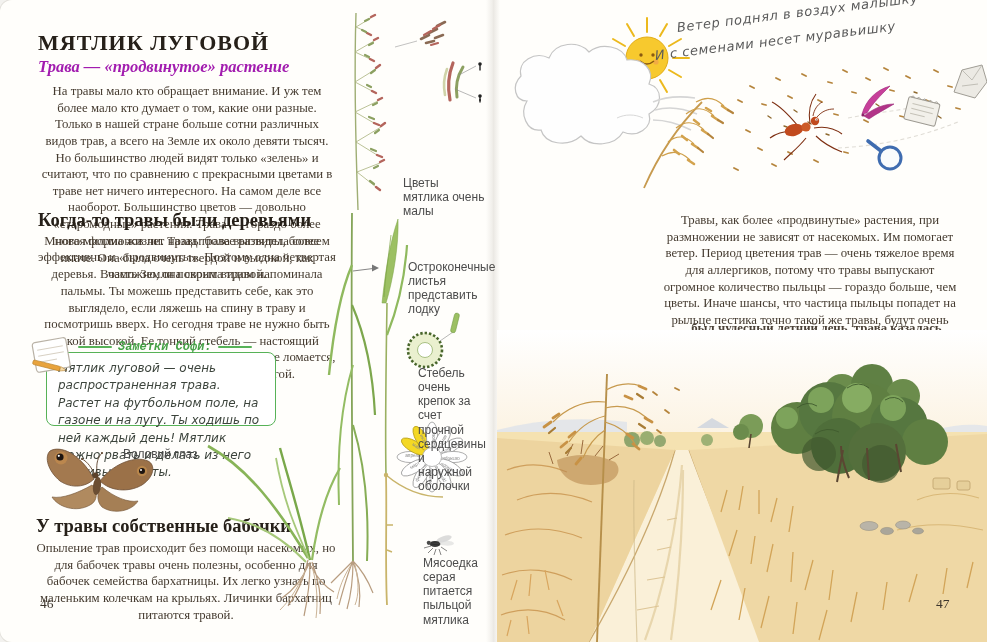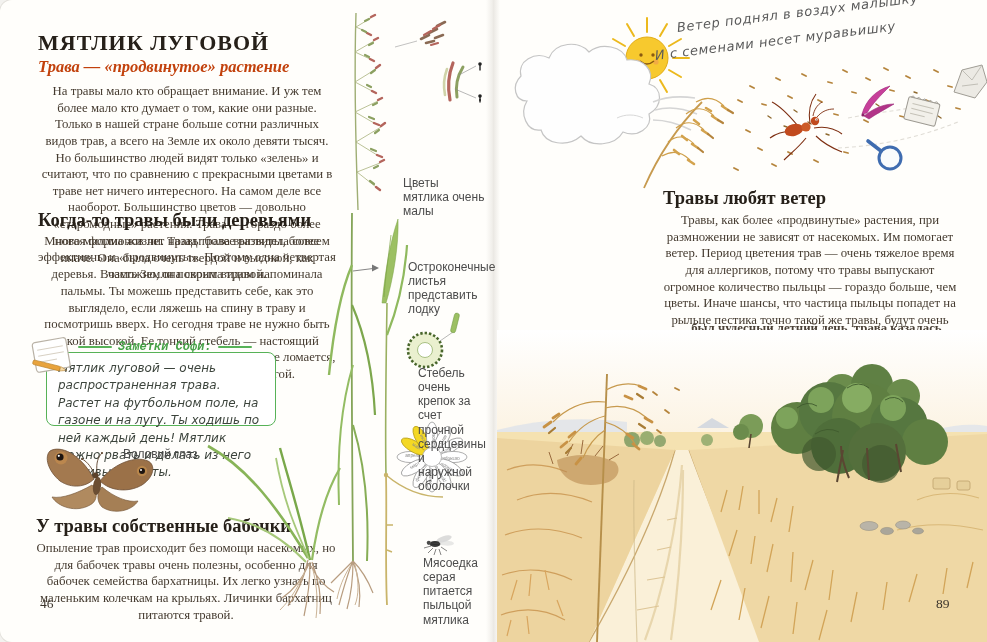--- a/index.html
+++ b/index.html
@@ -1,20 +1,20 @@
 <!DOCTYPE html>
 <html><head>
 <meta charset="utf-8">
 <style>
   html,body{margin:0;padding:0;background:#f3f2ef;}
   .spread{position:relative;width:987px;height:642px;background:#fffefb;border-radius:12px;
           overflow:hidden;box-shadow:0 0 0 1px #e3e1db;font-family:"Liberation Serif",serif;color:#42392f;padding-left:35px;}
   .abs{position:absolute;}
   .title{font-size:22px;font-weight:bold;letter-spacing:1px;color:#262019;}
-  .subtitle{font-size:16.5px;font-style:italic;font-weight:bold;color:#c2410c;}
+  .subtitle{font-size:16.5px;font-style:italic;font-weight:bold;color:#a21caf;}
   .body-text{font-size:12.8px;line-height:1.3;text-align:center;color:#453b30;}
   .h2{font-size:18.5px;font-weight:bold;color:#262019;}
   .label{font-family:"Liberation Sans",sans-serif;font-size:12px;line-height:1.18;color:#4c4c4c;}
   .note-box{border:1.5px solid #57b257;border-radius:8px;background:#fff;}
   .note-title{font-family:"Liberation Sans",sans-serif;font-weight:bold;font-style:italic;
               font-size:12px;color:#46a247;display:flex;align-items:center;gap:6px;white-space:nowrap;}
   .note-title:before,.note-title:after{content:"";height:2px;background:#57b257;flex:0 0 34px;border-radius:2px;}
   .hand{font-family:"DejaVu Sans",sans-serif;font-style:italic;font-size:12px;line-height:1.45;color:#3c443c;}
   .cursive{font-family:"DejaVu Sans",sans-serif;font-style:italic;font-size:13px;letter-spacing:.6px;
            color:#5a5a5a;transform:rotate(-7deg);transform-origin:left top;white-space:nowrap;}
@@ -280,21 +280,20 @@
       <rect x="268" y="44" width="32" height="23" rx="2" fill="#f2f0ea" stroke="#9d9a92" stroke-width="1"></rect>
       <path d="M273,50 h22 M273,55 h22 M273,60 h15" stroke="#c5c2b8" stroke-width="1" fill="none"></path>
       <path d="M270,44 q2,-3 4,0 M276,44 q2,-3 4,0 M282,44 q2,-3 4,0 M288,44 q2,-3 4,0 M294,44 q2,-3 4,0" stroke="#9d9a92" stroke-width=".8" fill="none"></path>
     </g>
     <g>
       <polygon points="316,36 324,14 344,9 349,26 337,42" fill="#eceae4" stroke="#a09d95" stroke-width="1"></polygon>
       <path d="M324,14 L334,24 L344,9 M324,30 L340,28" stroke="#b5b2a9" stroke-width=".8" fill="none"></path>
     </g>
   </svg>
 
-  <div class="abs h2" style="left:663px;top:188px;">Травы любят ветер</div>
   <div class="abs body-text" style="left:663px;top:212px;width:294px;">Травы, как более «продвинутые» растения, при размножении не зависят от насекомых. Им помогает ветер. Период цветения трав — очень тяжелое время для аллергиков, потому что травы выпускают огромное количество пыльцы — гораздо больше, чем цветы. Иначе шансы, что частица пыльцы попадет на рыльце пестика точно такой же травы, будут очень малы. Шмели, пчелы, мухи и бабочки делают свое дело медленнее, чем ветер, но более надежно.</div>
   <div class="abs body-text" style="left:663px;top:320px;width:294px;font-weight:bold;color:#4a4036;">…был чудесный летний день, трава казалась такой мягкой, что мне захотелось прилечь и отдохнуть. Моя экспедиция была почти окончена.</div>
 
   <svg class="abs" style="left:497px;top:330px;" width="490" height="312" viewBox="0 0 490 312">
     <defs>
       <linearGradient id="sky" x1="0" y1="0" x2="0" y2="1">
         <stop offset="0" stop-color="#ffffff"></stop>
           <stop offset="1" stop-color="#fbf0dc"></stop>
       </linearGradient>
     </defs>
@@ -361,14 +360,14 @@
     <g>
       <path d="M140,312 C138,250 136,200 137,150" stroke="#cdb887" stroke-width="1.1" fill="none" opacity=".7"></path>
       <path d="M100,312 L110,44" stroke="#b68f4a" stroke-width="1.9" fill="none"></path>
       <path d="M108,72 C88,70 70,78 56,92 M108,86 C92,90 80,100 72,112 M108,100 C96,108 90,118 86,128 M109,60 C120,54 132,52 144,56 M108,78 C124,74 138,78 150,88 M108,92 C122,96 132,104 138,114" stroke="#c79a4e" stroke-width="1.2" fill="none"></path>
       <path d="M54,92 l-7,5 M70,112 l-6,5 M84,128 l-5,6 M142,56 l7,3 M148,88 l7,4 M136,114 l6,5 M62,84 l-6,4 M78,102 l-6,5 M128,66 l7,3 M130,104 l6,4" stroke="#c89245" stroke-width="2.8" stroke-linecap="round" fill="none"></path>
       <path d="M58,98 l-6,5 M74,118 l-5,5 M140,64 l6,4 M142,94 l6,4" stroke="#a87c35" stroke-width="2.2" stroke-linecap="round" fill="none"></path>
       <path d="M156,62 l4,3 M168,80 l4,3 M160,100 l4,3 M178,58 l4,2" stroke="#b5843c" stroke-width="1.8" stroke-linecap="round" fill="none"></path>
     </g>
   </svg>
 
-  <div class="abs pagenum" style="left:936px;top:596px;">89</div>
+  <div class="abs pagenum" style="left:936px;top:596px;">47</div>
 </div>
 
 </body></html>

